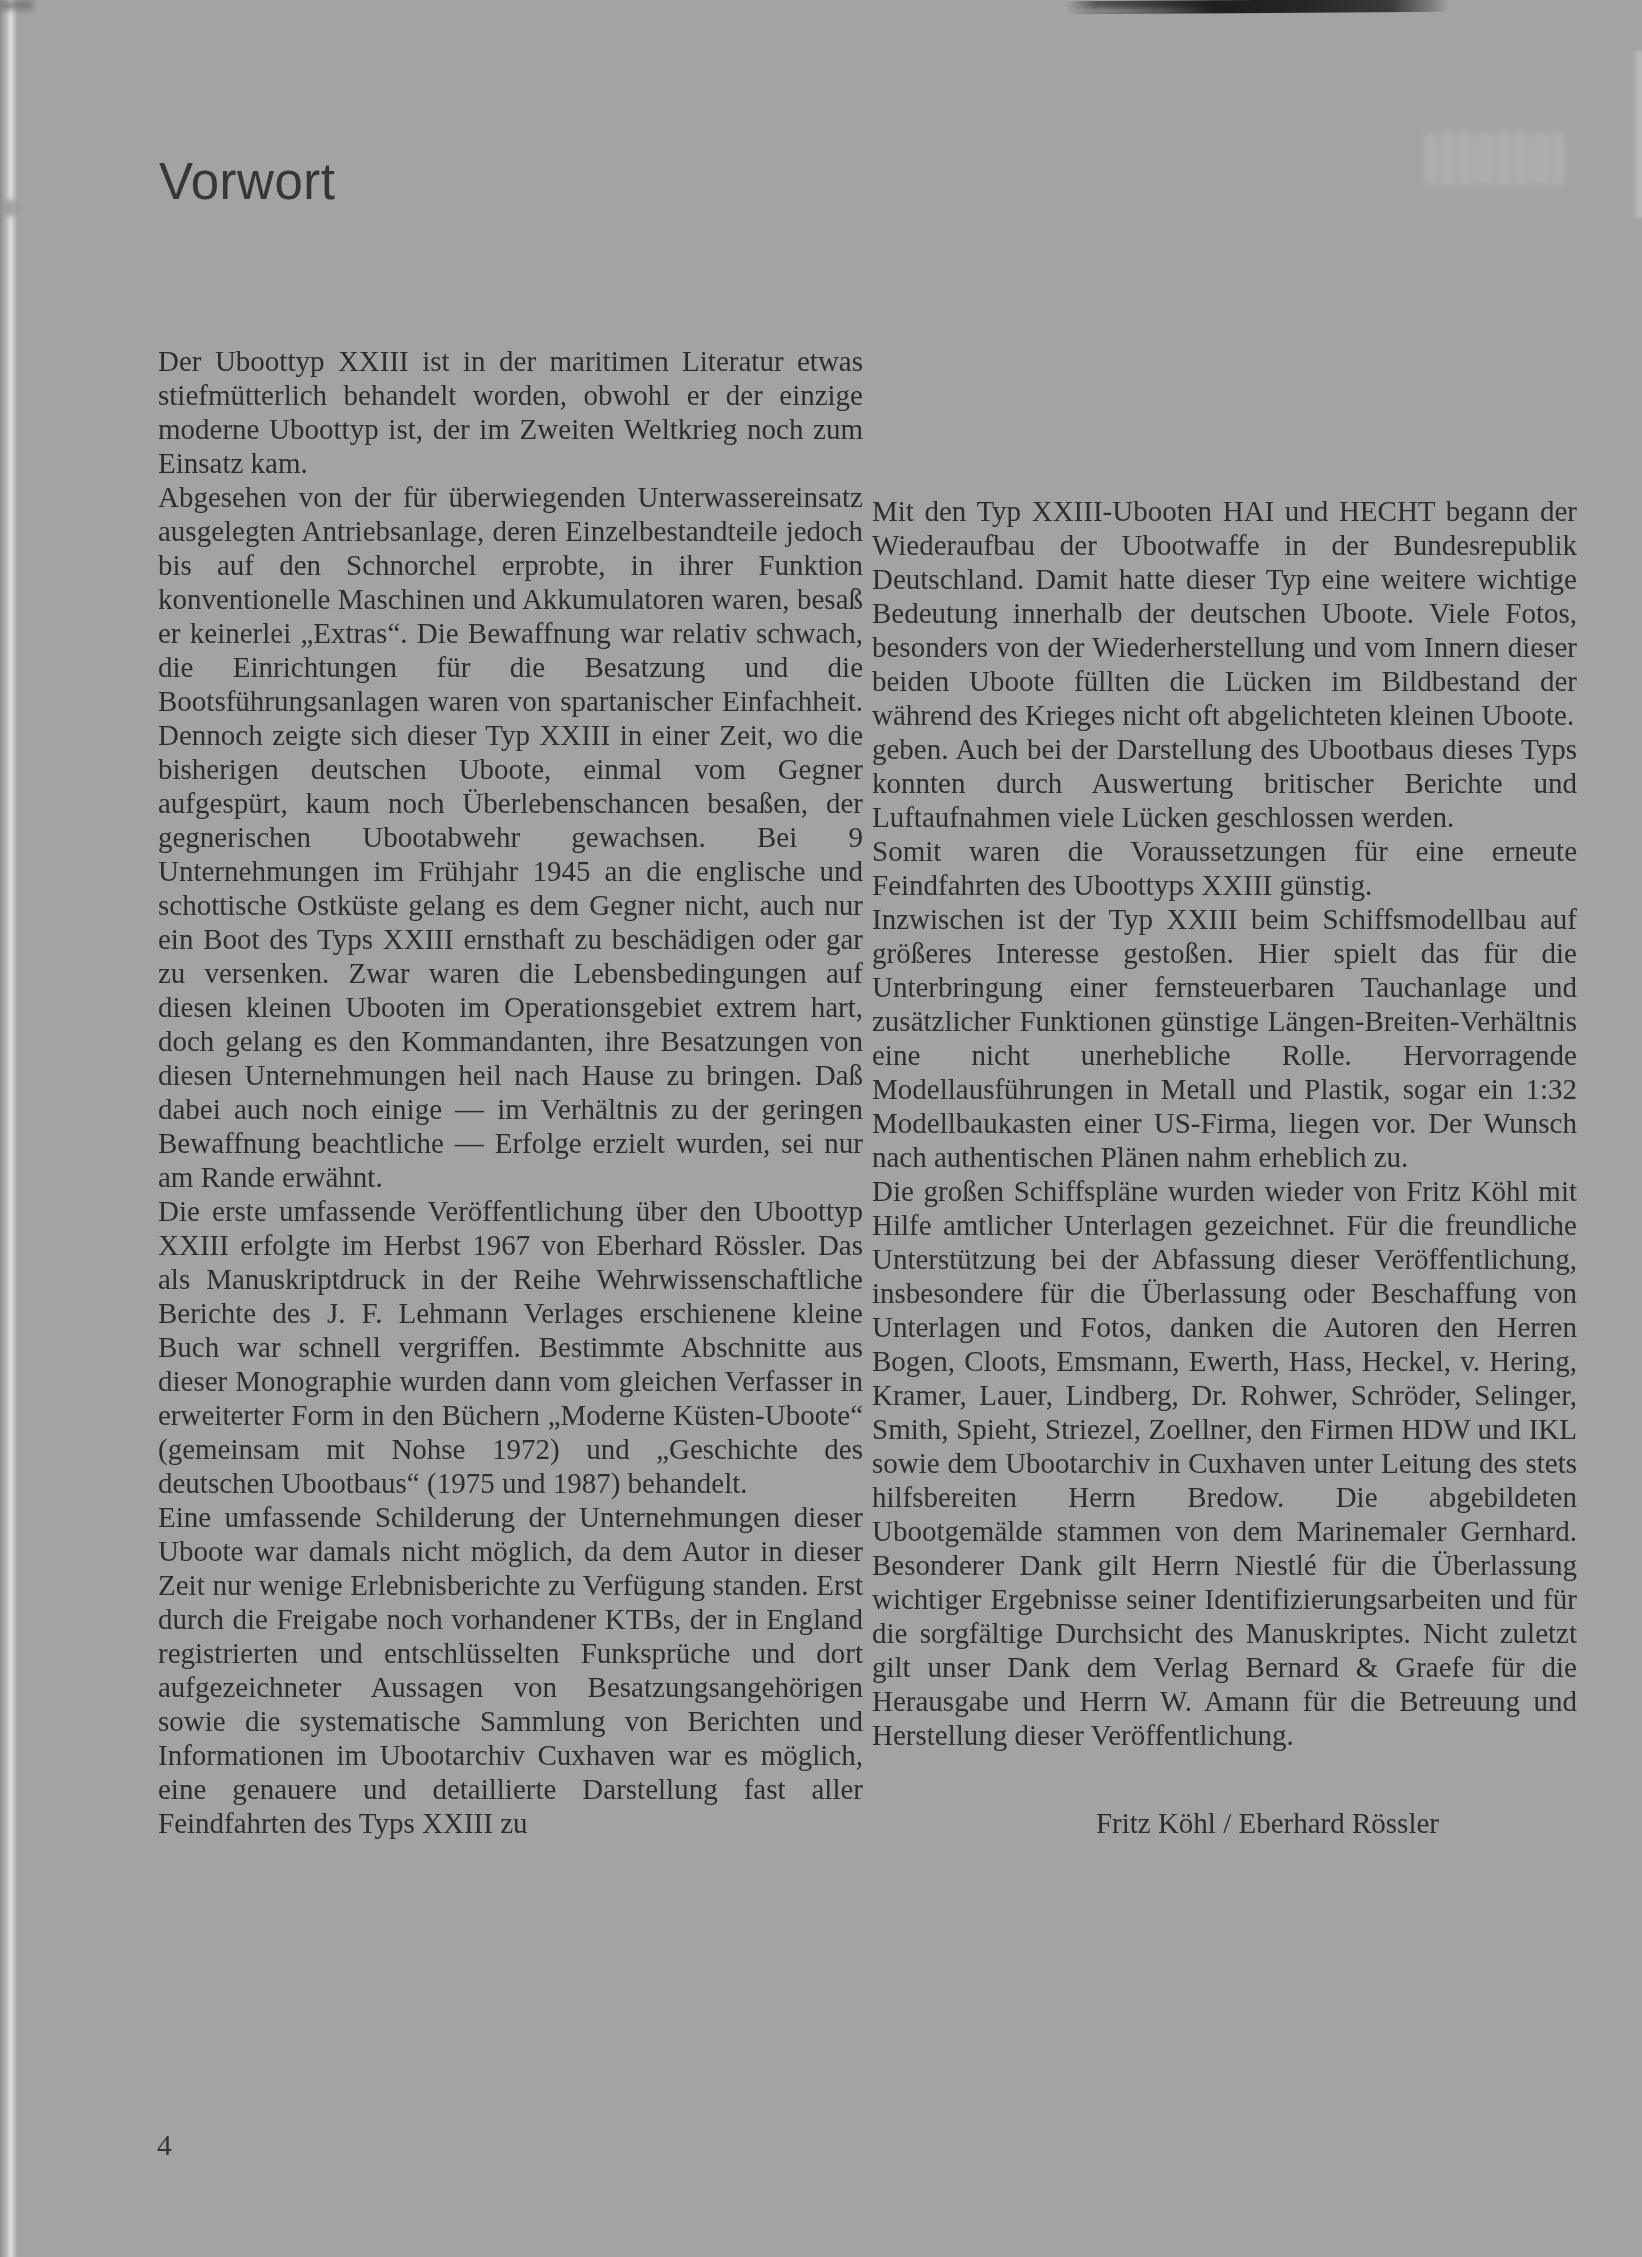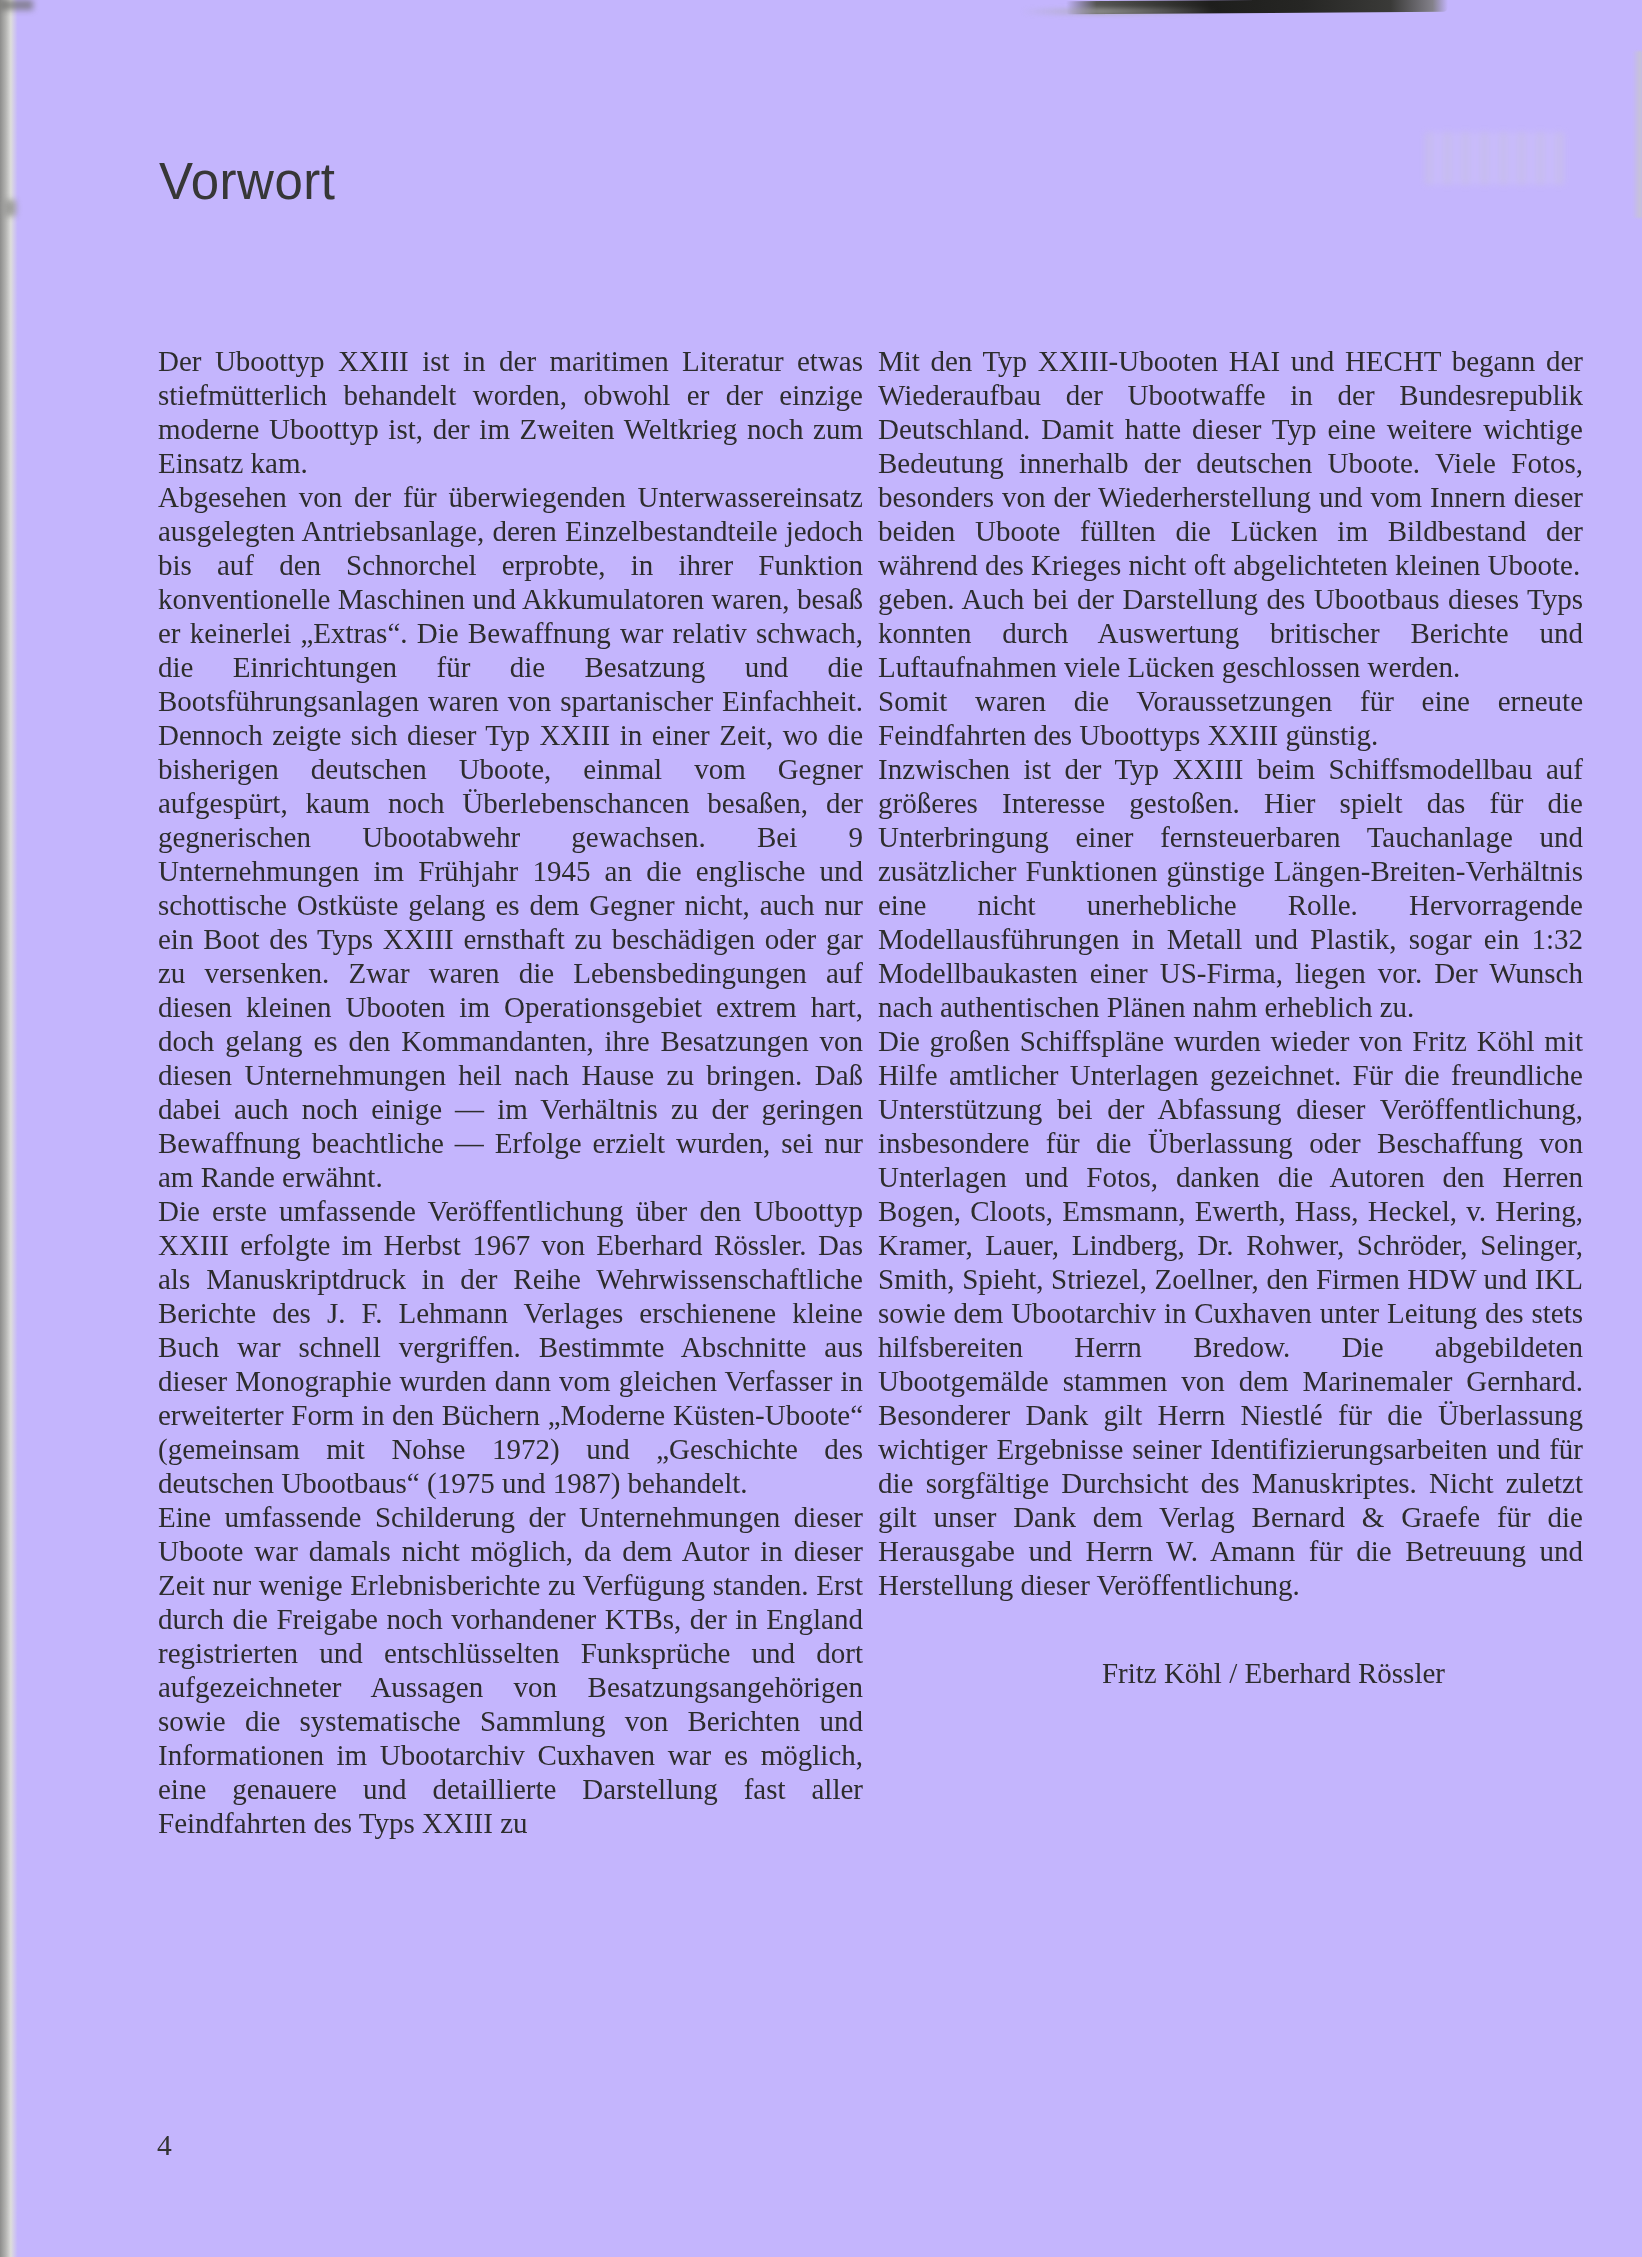--- a/index.html
+++ b/index.html
@@ -2,21 +2,21 @@
 <html lang="de"><head>
 <meta charset="utf-8">
 <style>
   html, body { margin: 0; padding: 0; }
   body { background: #e9e9e7; }
 
   .page {
     position: relative;
     width: 1642px;
     height: 2258px;
-    background: #c4b5fd;
+    background: #a3a3a3;
     overflow: hidden;
     font-family: "Liberation Serif", serif;
     color: #2d2d2d;
   }
 
   
   .scan-edge-left {
     position: absolute; left: 0; top: 0; bottom: 0; width: 17.7px;
     background: linear-gradient(to right, #8d8d8c 0px, #b5b5b3 5.9px, #dddddb 10.8px, rgba(245,245,243,0) 17.7px);
   }
@@ -56,21 +56,21 @@
 
   .page-title {
     position: absolute; left: 159px; top: 122px;
     font-family: "Liberation Sans", sans-serif;
     font-size: 51px; line-height: 1; font-weight: 400;
     letter-spacing: 0.5px; color: #373737;
   }
 
   .columns {
     position: absolute; left: 158px; top: 344px; width: 1436px;
-    display: flex; gap: 15px;
+    display: flex; gap: 9px; align-items: flex-end;
   }
   .column { width: 705px; }
   .column.right { width: 705px; }
 
   .column p {
     margin: 0;
     font-size: 29px;
     line-height: 34px;
     text-align: justify;
     hyphens: auto;

